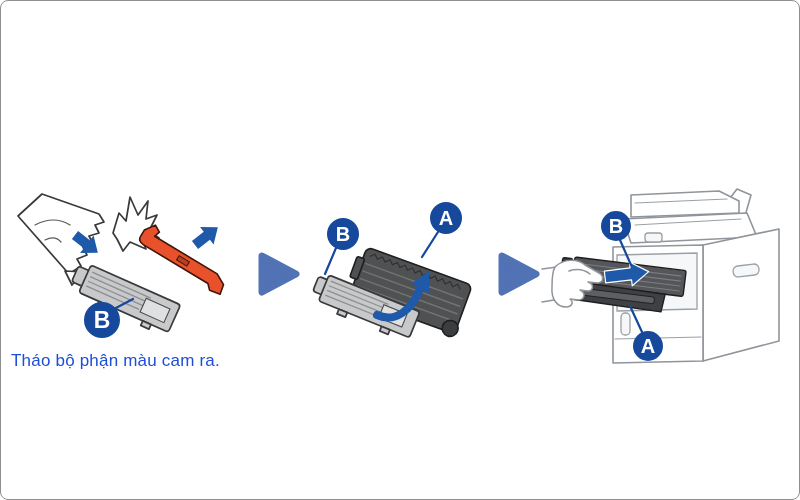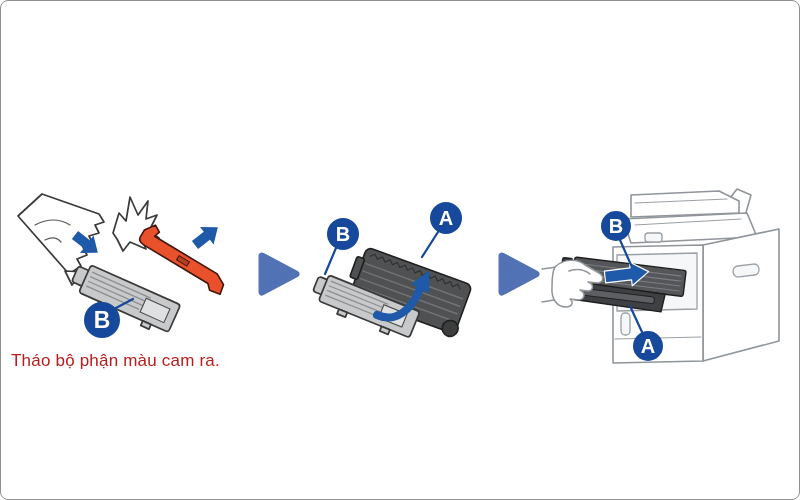--- a/index.html
+++ b/index.html
@@ -3,21 +3,21 @@
 <meta charset="utf-8">
 <style>
   html,body{margin:0;padding:0;background:#ffffff;}
   .canvas{
     position:relative;width:800px;height:500px;background:#ffffff;
     border:1px solid #8f8f8f;border-radius:8px;box-sizing:border-box;
     overflow:hidden;font-family:"Liberation Sans",sans-serif;
   }
   .scene{position:absolute;overflow:visible;}
   .caption{
-    position:absolute;left:10px;top:350px;font-size:17px;color:#b91c1c;
+    position:absolute;left:10px;top:350px;font-size:17px;color:#1d4ed8;
     font-family:"Liberation Sans",sans-serif;letter-spacing:0.2px;
   }
   
   .fill-white{fill:#ffffff;}
   .outline-dark{stroke:#3a3a3a;stroke-width:1.7;stroke-linejoin:round;}
   .thin-dark{stroke:#5a5a5a;stroke-width:1.2;fill:none;stroke-linecap:round;}
   .outline-orange{stroke:#40160a;stroke-width:1.6;stroke-linejoin:round;}
   .orange-slot{fill:#b5401f;stroke:#40160a;stroke-width:1;}
   .fill-cart{fill:#c8c9ca;}
   .fill-window{fill:#dfe0e1;}

